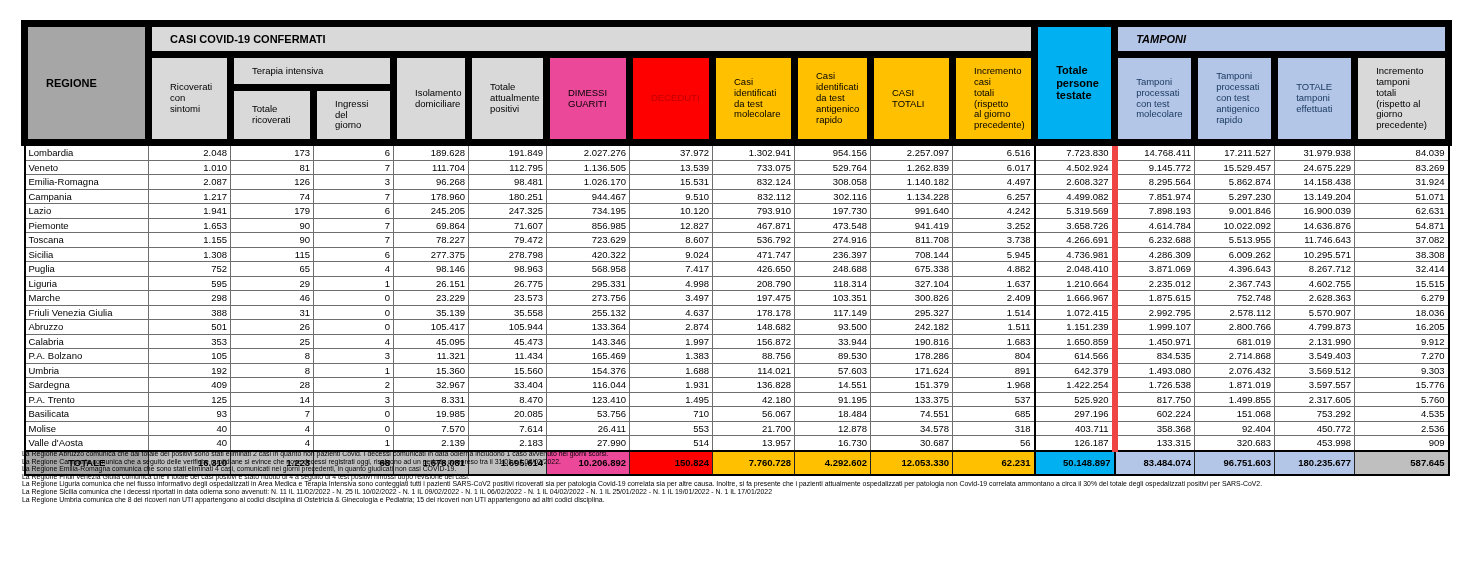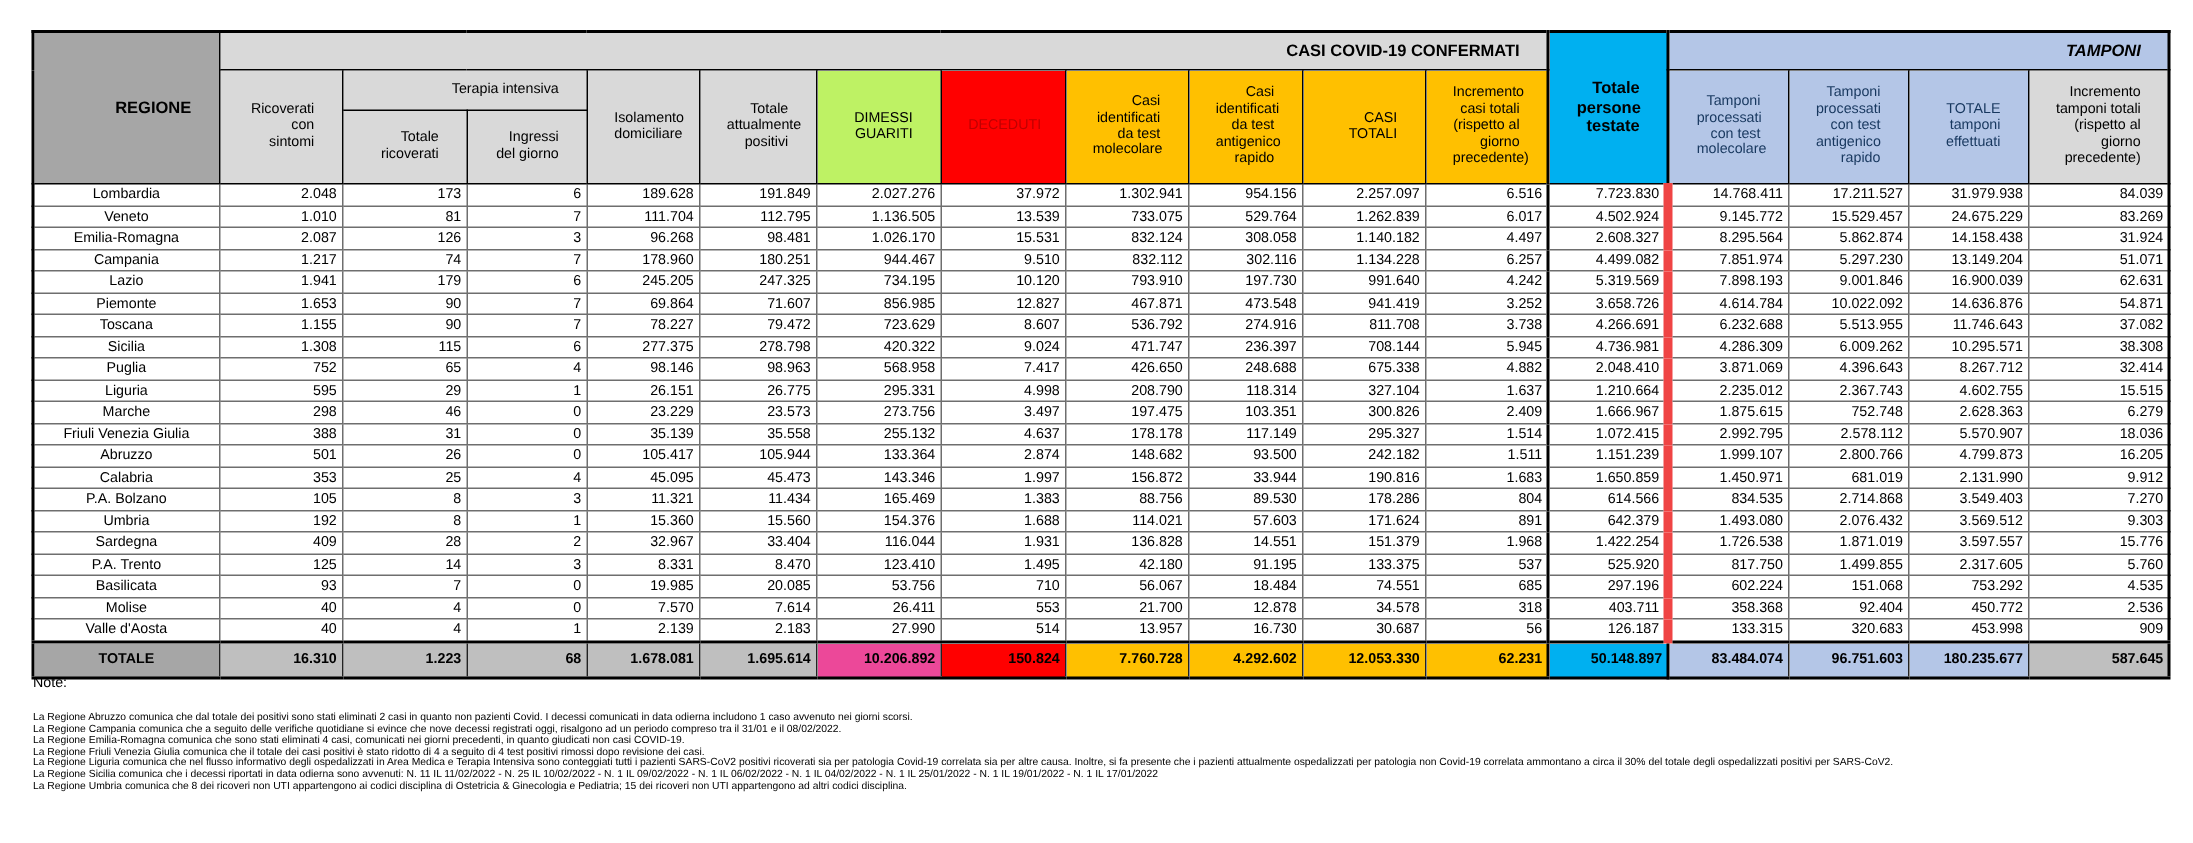--- a/index.html
+++ b/index.html
@@ -1,34 +1,34 @@
 <!DOCTYPE html>
 <html><head>
 <meta charset="utf-8">
 <style>
   html,body{margin:0;padding:0;background:#ffffff;}
   body{width:1462px;height:562px;font-family:"Liberation Sans",sans-serif;color:#000;overflow:hidden;}
   .page{position:relative;width:1462px;height:562px;}
   .tablewrap{position:absolute;left:21px;top:20px;}
   table{border-collapse:collapse;table-layout:fixed;width:1424px;border:2px solid #000;}
   th,td{border:1px solid #5a5a5a;overflow:hidden;}
-  thead th{font-size:9.5px;font-weight:normal;text-align:right;vertical-align:middle;white-space:normal;line-height:1.15;padding:1px 18px;border:1px solid #000000;}
+  thead th{font-size:9.5px;font-weight:normal;text-align:left;vertical-align:middle;white-space:normal;line-height:1.15;padding:1px 18px;border:7px solid #000000;}
   tr.banner th{height:22px;font-weight:bold;font-size:11px;}
   tr.sub1 th{height:24px;}
   tr.sub2 th{height:46px;}
   th.regione{background:#a6a6a6;font-weight:bold;font-size:11px;}
   th.gray{background:#d9d9d9;}
-  th.green{background:#bef264;}
+  th.green{background:#ec4899;}
   th.red{background:#ff0000;color:#c00000;}
   th.yellow{background:#ffc000;}
   th.cyan{background:#00b0f0;border-left:2px solid #000;border-right:2px solid #000;}
   th.blue{background:#b4c6e7;color:#17375e;margin-top:24px;}
   th.bluebanner{background:#b4c6e7;color:#000;font-style:italic;}
   tbody td{font-size:9.5px;height:13.5px;line-height:13.5px;white-space:nowrap;padding:0 3px;background:#fff;border:1px solid #6e6e6e;}
-  tbody td.region{text-align:center;}
+  tbody td.region{text-align:left;}
   tbody td.num{text-align:right;}
   tbody td.thickv{border-left:2px solid #000;border-right:6px solid #ef4444;}
   tr.totalrow td{font-weight:bold;height:22px;line-height:22px;border:1px solid #222;border-top:2px solid #000;border-bottom:2px solid #000;}
   tr.totalrow td.region{background:#a6a6a6;text-align:center;}
   tr.totalrow td.num{background:#bfbfbf;}
   tr.totalrow td.tg{background:#ec4899;}
   tr.totalrow td.tr{background:#ff0000;}
   tr.totalrow td.ty{background:#ffc000;}
   tr.totalrow td.tc{background:#00b0f0;border-left:2px solid #000;border-right:2px solid #000;}
   tr.totalrow td.tb{background:#b4c6e7;}
@@ -506,21 +506,20 @@
             <td class="num tb">83.484.074</td>
             <td class="num tb">96.751.603</td>
             <td class="num tb">180.235.677</td>
             <td class="num ">587.645</td>
           </tr>
         </tbody>
     </table>
   </div>
 
   <div class="notes">
-    <p class="notes-heading">Note:</p>
     <div>
         <p class="note-line">La Regione Abruzzo  comunica che dal totale dei positivi sono stati eliminati 2 casi in quanto non pazienti Covid. I decessi comunicati in data odierna includono 1 caso avvenuto nei giorni scorsi.</p>
         <p class="note-line">La Regione Campania comunica che a seguito delle verifiche quotidiane si evince che nove decessi registrati oggi, risalgono ad un periodo compreso tra il 31/01 e il 08/02/2022.</p>
         <p class="note-line">La Regione Emilia-Romagna  comunica che sono stati eliminati 4 casi, comunicati nei giorni precedenti, in quanto giudicati non casi COVID-19.</p>
         <p class="note-line">La Regione Friuli Venezia Giulia comunica che il totale dei casi positivi è stato ridotto di 4 a seguito di 4 test positivi rimossi dopo revisione dei casi.</p>
         <p class="note-line">La Regione Liguria comunica che nel flusso informativo degli ospedalizzati in Area Medica e Terapia Intensiva sono conteggiati tutti i pazienti SARS-CoV2 positivi ricoverati sia per patologia Covid-19 correlata sia per altre causa. Inoltre, si fa presente che i pazienti attualmente ospedalizzati per patologia non Covid-19 correlata ammontano a circa il 30% del totale degli ospedalizzati positivi per SARS-CoV2.</p>
         <p class="note-line">La Regione Sicilia comunica che i decessi riportati in data odierna sono avvenuti: N. 11 IL 11/02/2022 - N. 25 IL 10/02/2022 - N. 1 IL 09/02/2022 - N. 1 IL 06/02/2022 - N. 1 IL 04/02/2022 - N. 1 IL 25/01/2022 - N. 1 IL 19/01/2022 - N. 1 IL 17/01/2022</p>
         <p class="note-line">La Regione Umbria comunica che 8 dei ricoveri non UTI appartengono ai codici disciplina di Ostetricia &amp; Ginecologia e Pediatria; 15 dei ricoveri non UTI appartengono ad altri codici disciplina.</p>
       </div>
   </div>

